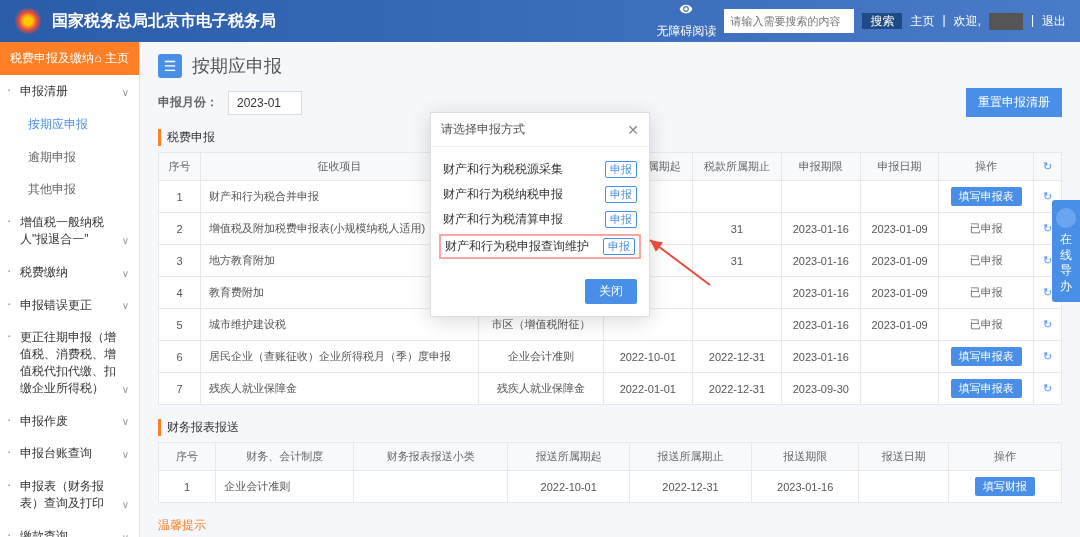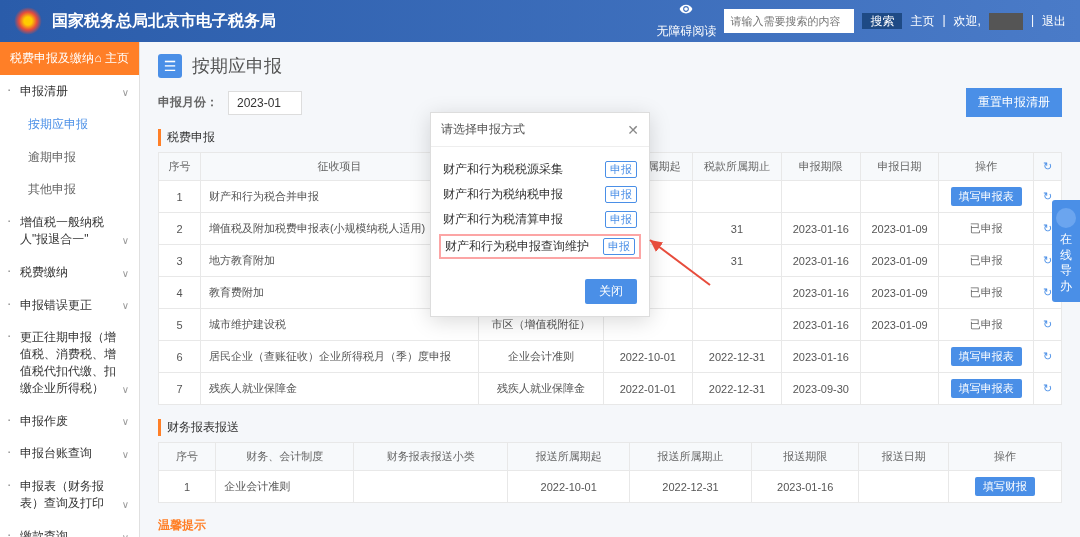--- a/index.html
+++ b/index.html
@@ -44,21 +44,21 @@
 
 .section-title { border-left: 3px solid #ff7f27; padding-left: 6px; font-weight: normal; color: #333; margin-bottom: 6px; font-size: 12px; }
 
 table { width: 100%; border-collapse: collapse; background: #fff; margin-bottom: 14px; }
 th, td { border: 1px solid #e8e8e8; padding: 6px 8px; text-align: center; font-size: 11px; color: #555; font-weight: normal; }
 th { background: #f7f9fb; color: #666; }
 .refresh-cell { width: 28px; color: #4a8fe7; cursor: pointer; }
 .op-btn { display: inline-block; background: #4a8fe7; color: #fff; padding: 2px 8px; font-size: 11px; border-radius: 2px; cursor: pointer; }
 .op-btn.reported { background: #fff; color: #666; border: none; }
 
-.tips-title { color: #ff7f27; font-weight: bold; margin: 10px 0 16px; }
+.tips-title { color: #ff7f27; font-weight: normal; margin: 10px 0 16px; }
 
 
 .modal-overlay { position: absolute; inset: 0; display: flex; align-items: flex-start; justify-content: center; pointer-events: none; }
 .modal { margin-top: 112px; width: 220px; background: #fff; border: 1px solid #ddd; box-shadow: 0 4px 20px rgba(0,0,0,0.15); pointer-events: auto; }
 .modal-header { padding: 8px 10px; display: flex; justify-content: space-between; align-items: center; border-bottom: 1px solid #eee; font-size: 12px; color: #555; }
 .modal-close { cursor: pointer; color: #888; font-size: 14px; }
 .modal-body { padding: 10px 12px; }
 .modal-row { display: flex; justify-content: space-between; align-items: center; padding: 4px 0; font-size: 12px; }
 .modal-apply { color: #4a8fe7; border: 1px solid #4a8fe7; padding: 0 4px; font-size: 11px; cursor: pointer; border-radius: 2px; }
 .modal-highlight { border: 2px solid #fca5a5; padding: 2px 4px; margin: 2px -4px; }

